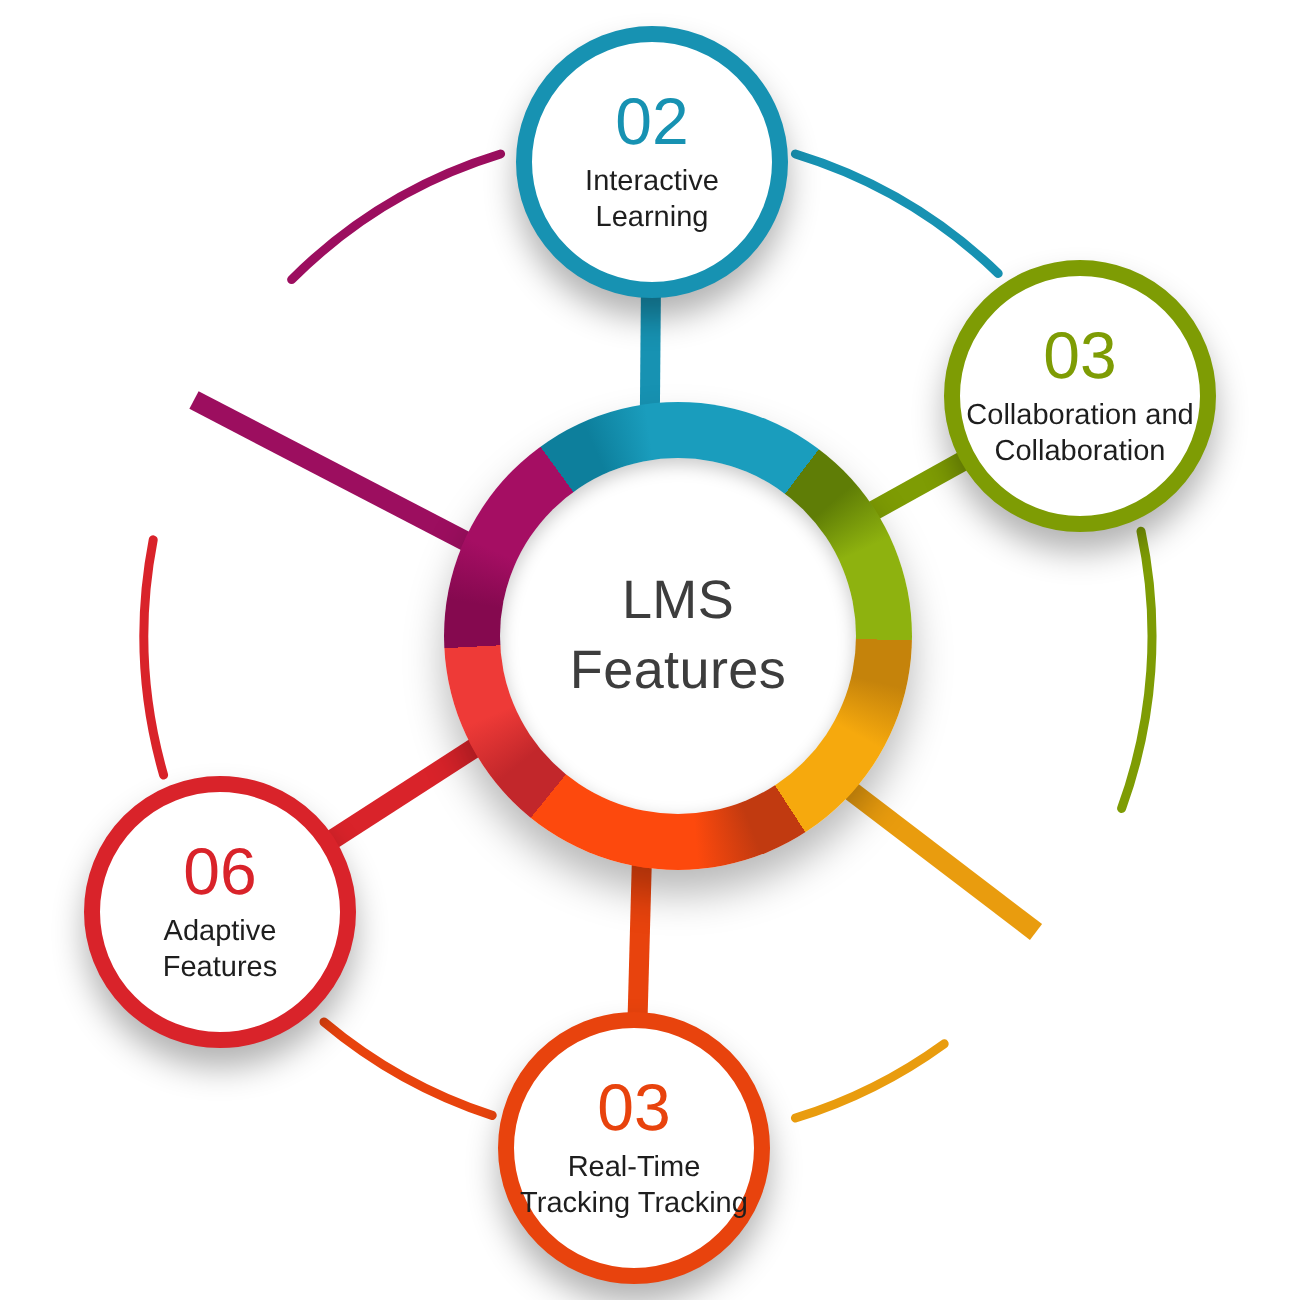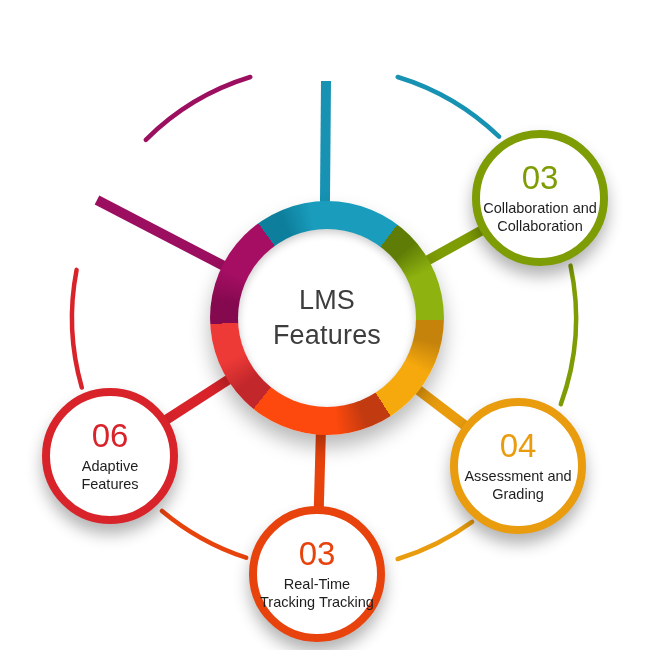--- a/index.html
+++ b/index.html
@@ -6,21 +6,21 @@
   .canvas{
     position:relative;width:651px;height:650px;background:#ffffff;overflow:hidden;
     font-family:"Liberation Sans","DejaVu Sans",sans-serif;
   }
   .wires{position:absolute;left:0;top:0;z-index:0;}
   .spoke{stroke:var(--c);stroke-width:10;fill:none;}
   .arc{stroke:var(--c);stroke-width:4.5;fill:none;stroke-linecap:round;}
 
   
   .center-ring{
-    position:absolute;left:210px;top:201px;width:234px;height:234px;border-radius:50%;
+    position:absolute;left:222px;top:201px;width:234px;height:234px;border-radius:50%;
     z-index:1;box-shadow:0 12px 20px rgba(0,0,0,0.28);
   }
   .center-inner{
     position:absolute;left:28px;top:28px;width:178px;height:178px;border-radius:50%;
     background:#ffffff;display:flex;align-items:center;justify-content:center;
     box-shadow:inset 0 3px 9px rgba(0,0,0,0.22);
   }
   .center-text{
     width:150px;text-align:center;font-size:27px;line-height:1.3;color:#3d3d3d;
     font-weight:400;letter-spacing:0.2px;
@@ -67,30 +67,30 @@
     <path class="arc" d="M 81.8 387.5 A 252 252 0 0 1 76.6 269.9" style="--c: #D9232A;"></path>
   </svg>
 
   <div class="center-ring" id="center-ring" style="background: conic-gradient(from 324deg, rgb(13, 127, 156) 0deg, rgb(13, 127, 156) 12deg, rgb(26, 157, 189) 28deg, rgb(26, 157, 189) 73deg, rgb(95, 125, 6) 73deg, rgb(95, 125, 6) 85deg, rgb(142, 178, 15) 101deg, rgb(142, 178, 15) 127deg, rgb(197, 131, 11) 127deg, rgb(197, 131, 11) 139deg, rgb(246, 169, 13) 155deg, rgb(246, 169, 13) 183deg, rgb(193, 58, 16) 183deg, rgb(193, 58, 16) 195deg, rgb(253, 73, 13) 211deg, rgb(253, 73, 13) 255deg, rgb(194, 39, 43) 255deg, rgb(194, 39, 43) 267deg, rgb(238, 58, 55) 283deg, rgb(238, 58, 55) 303deg, rgb(133, 9, 79) 303deg, rgb(133, 9, 79) 315deg, rgb(165, 14, 99) 331deg, rgb(165, 14, 99) 360deg);">
     <div class="center-inner">
       <div class="center-text">LMS Features</div>
     </div>
   </div>
 
 
+  <div class="node n2" style="--c: #1792B2;">
+    <div class="num">02</div>
+    <div class="lbl">Interactive Learning</div>
+  </div>
 
   <div class="node n3" style="--c: #7E9C04;">
     <div class="num">03</div>
     <div class="lbl">Collaboration and Collaboration</div>
   </div>
 
-  <div class="node n4" style="--c: #E99C0E;">
-    <div class="num">04</div>
-    <div class="lbl">Assessment and Grading</div>
-  </div>
 
   <div class="node n5" style="--c: #E8430D;">
     <div class="num">03</div>
     <div class="lbl">Real-Time Tracking Tracking</div>
   </div>
 
   <div class="node n6" style="--c: #D9232A;">
     <div class="num">06</div>
     <div class="lbl">Adaptive Features</div>
   </div>

